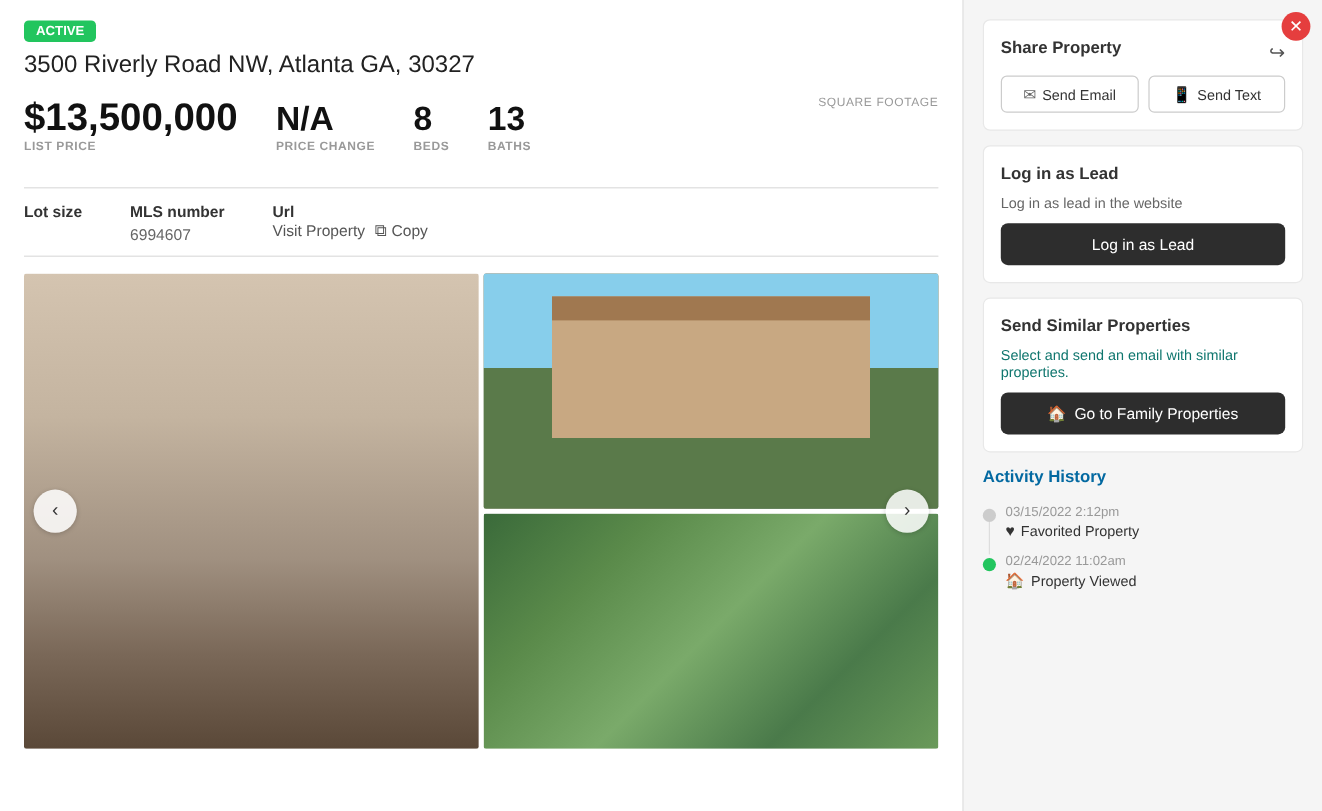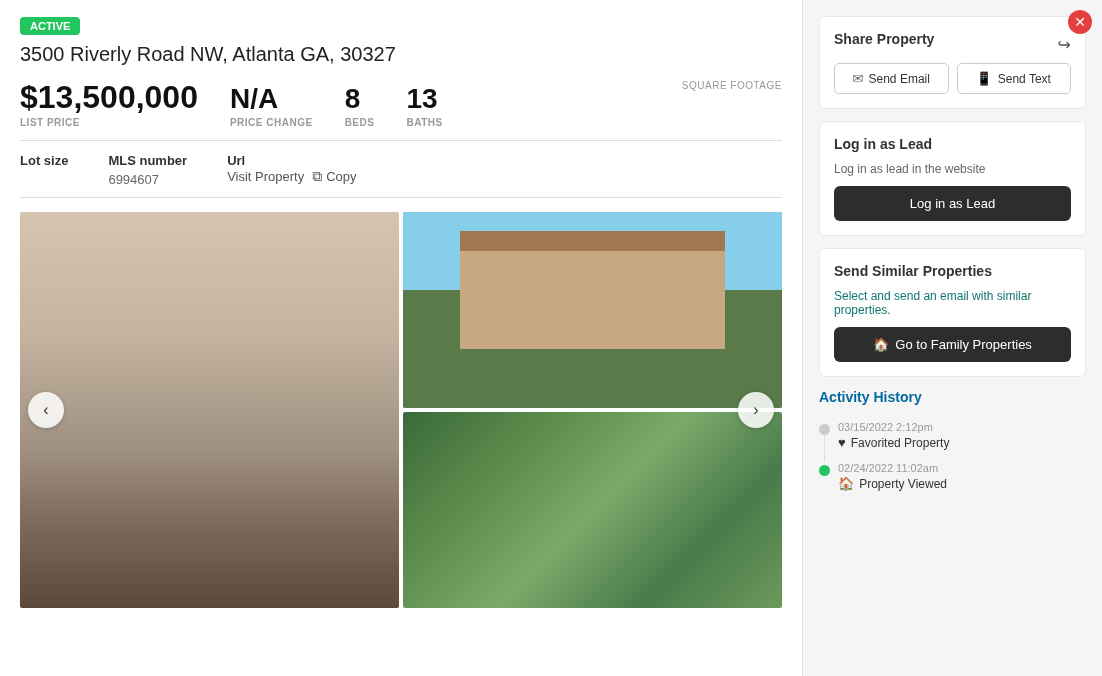--- a/index.html
+++ b/index.html
@@ -52,21 +52,21 @@
       color: #222;
       margin-bottom: 14px;
     }
 
     .stats-row {
       display: flex;
       align-items: flex-end;
       gap: 32px;
       margin-bottom: 4px;
       border-bottom: 1px solid #ddd;
-      padding-bottom: 12px;
+      padding-bottom: 28px;
     }
 
     .stat-item {}
     .stat-value {
       font-size: 28px;
       font-weight: 700;
       color: #111;
       line-height: 1.1;
     }
     .stat-value.large { font-size: 32px; }

